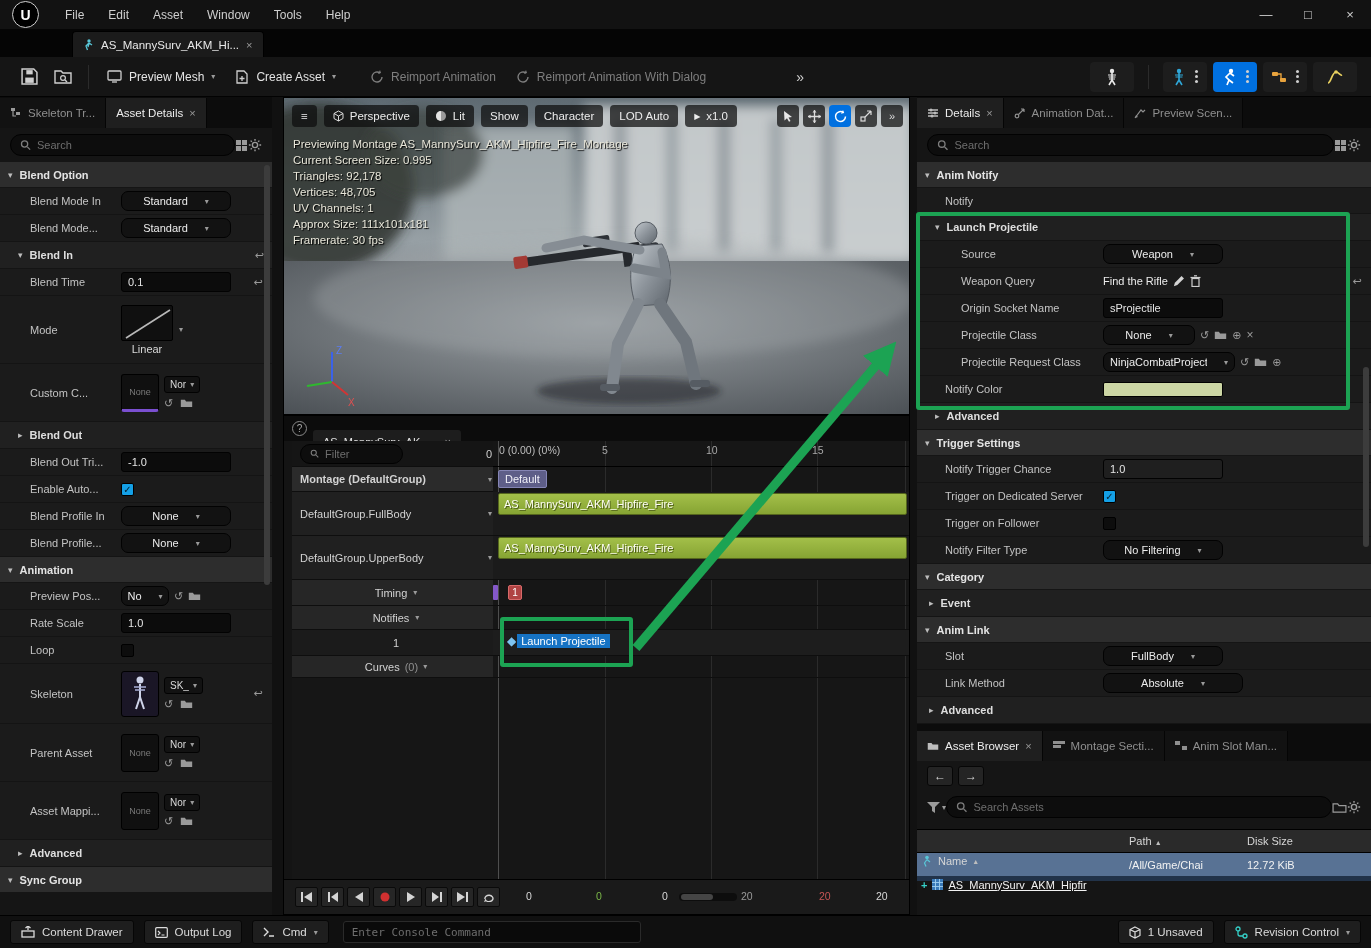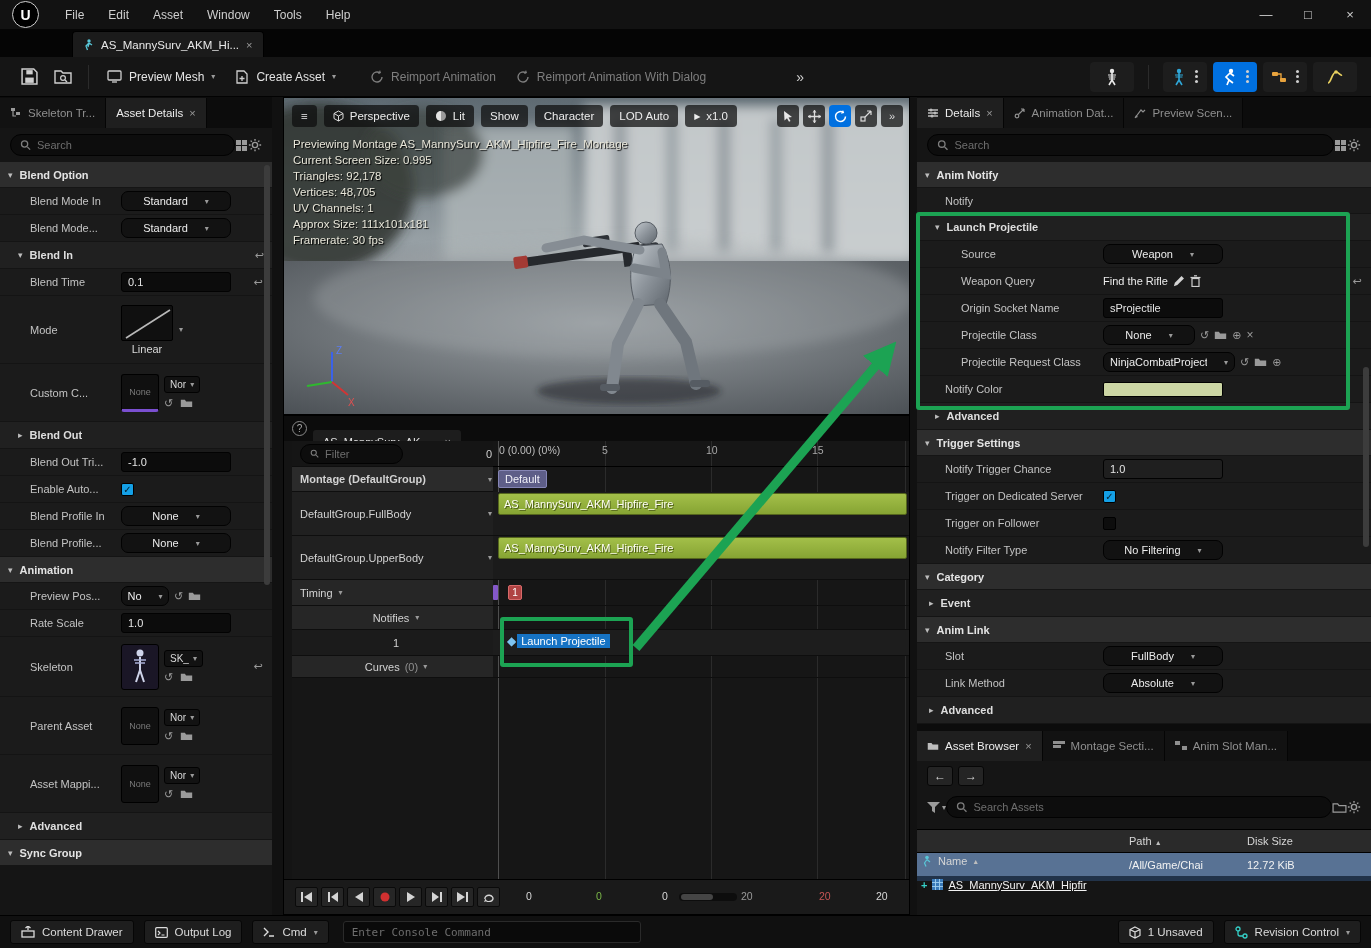--- a/index.html
+++ b/index.html
@@ -421,20 +421,27 @@
           </span>
       </div>
       <div class="gutter"></div>
     </div>
     <div class="prow" style="height:27px">
       <div class="plabel">Rate Scale</div>
       <div class="pval">
           <div class="tf" style="width:110px">
             <input value="1.0" style="">
           </div>
+        </div>
+      <div class="gutter"></div>
+    </div>
+    <div class="prow" style="height:27px">
+      <div class="plabel">Loop</div>
+      <div class="pval">
+          <div class="cb"></div>
         </div>
       <div class="gutter"></div>
     </div>
     <div class="prow" style="height:60px">
       <div class="plabel">Skeleton</div>
       <div class="pval">
         <div class="thumb" style="width:38px;height:46px;background:#1a1626;">
           <svg width="20" height="38" viewBox="0 0 20 38">
               <circle cx="10" cy="5" r="3.5" fill="#cfd4ea"></circle>
               <line x1="10" y1="9" x2="10" y2="22" stroke="#cfd4ea" stroke-width="2"></line>
@@ -683,21 +690,21 @@
         <div class="trow" style="height:44px; background:#202020;">
           <span>DefaultGroup.FullBody</span>
             <span class="grow"></span>
             <span class="chev">▾</span>
         </div>
         <div class="trow" style="height:44px; background:#202020;">
           <span>DefaultGroup.UpperBody</span>
             <span class="grow"></span>
             <span class="chev">▾</span>
         </div>
-        <div class="trow" style="height:26px; background:#262626; gap:6px;">
+        <div class="trow" style="height:26px; background:#262626; justify-content:center; gap:6px;">
           <span>Timing</span>
             <span class="chev">▾</span>
         </div>
         <div class="trow" style="height:24px; background:#262626; justify-content:center; gap:6px;">
           <span>Notifies</span>
             <span class="chev">▾</span>
         </div>
         <div class="trow" style="height:26px; background:#1b1b1b; justify-content:center;">
           <span>1</span>
         </div>
@@ -1018,21 +1025,21 @@
           <div class="dd" style="width:120px">
             <span>FullBody</span>
             <span class="chev">▾</span>
           </div>
         </div>
       <div class="gutter"></div>
     </div>
     <div class="prow" style="height:27px">
       <div class="plabel">Link Method</div>
       <div class="pval">
-          <div class="dd" style="width:120px">
+          <div class="dd" style="width:140px">
             <span>Absolute</span>
             <span class="chev">▾</span>
           </div>
         </div>
       <div class="gutter"></div>
     </div>
     <div class="subhdr" style="padding-left:12px">
       <span class="tri">▸</span>
       <span class="cat-t">Advanced</span>
     </div>

